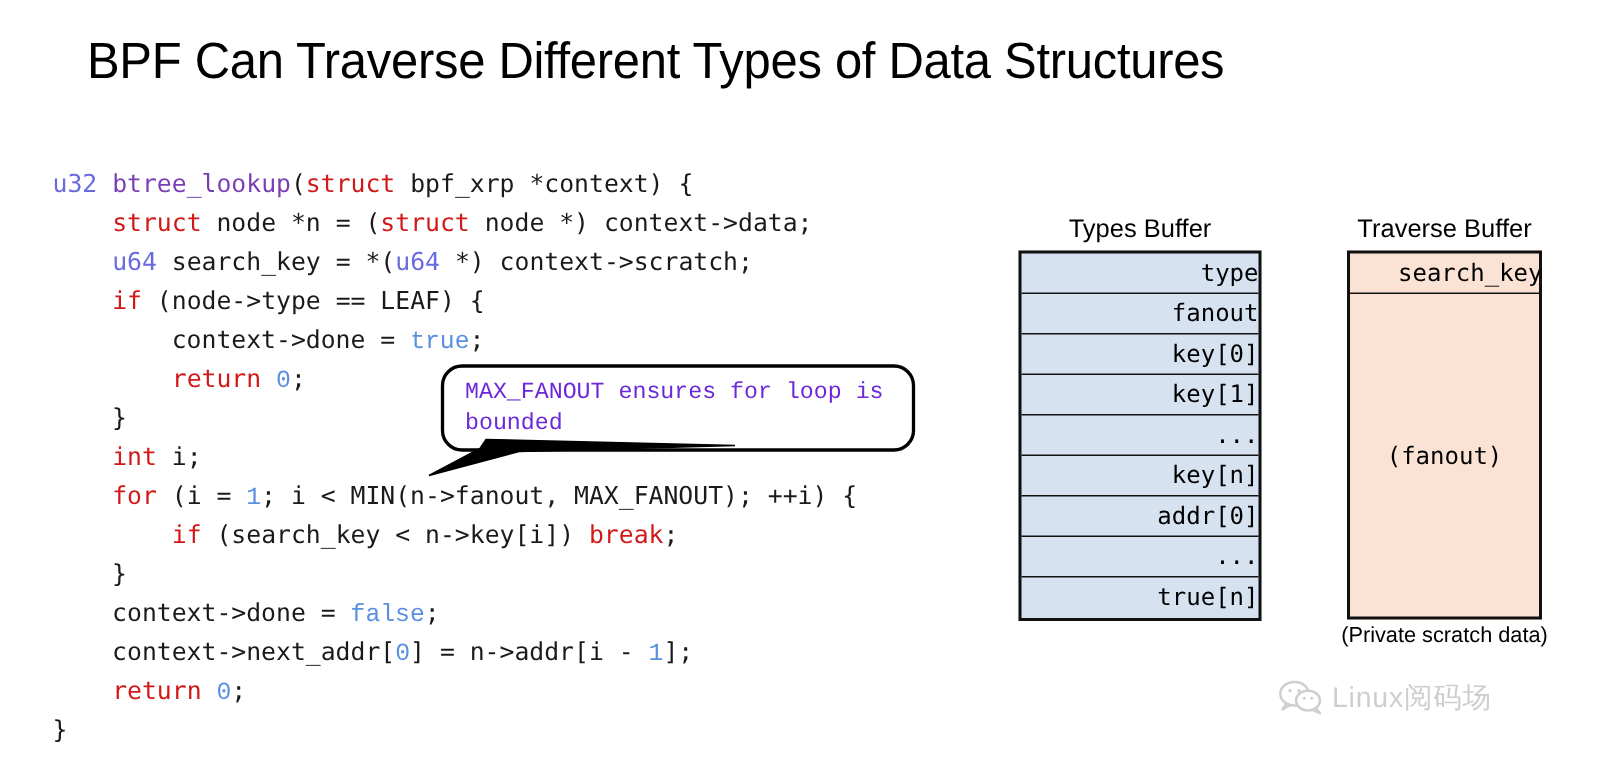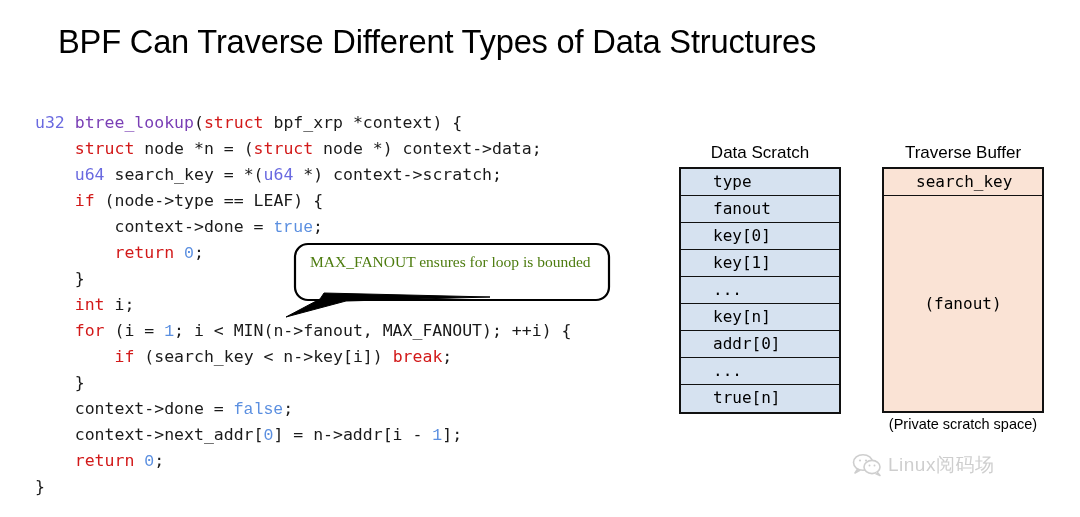--- a/index.html
+++ b/index.html
@@ -55,43 +55,43 @@
     top: 243px;
     width: 316px;
     height: 58px;
   }
   #callout-svg { position: absolute; left: 0; top: 0; overflow: visible; }
   #callout-text {
     position: absolute;
     left: 16px;
     top: 8px;
     width: 286px;
-    font-family: Liberation Serif, serif;
+    font-family: Liberation Mono, monospace;
     font-size: 15.5px;
     line-height: 21px;
-    color: #4d7c0f;
+    color: #6d28d9;
   }
 
   
   .buffer-group { position: absolute; }
   .buffer-label {
     text-align: center;
     font-size: 17px;
     color: #000000;
     margin-bottom: 4px;
     white-space: nowrap;
   }
   .buffer-box {
     border: 2.5px solid #111111;
     box-sizing: border-box;
   }
   .buffer-row {
     height: 27px;
     line-height: 26px;
-    text-align: left;
+    text-align: right;
     font-family: "DejaVu Sans Mono", monospace;
     font-size: 16px;
     color: #000000;
     border-bottom: 1.6px solid #111111;
     box-sizing: border-box;
     overflow: hidden;
     padding-left: 32px;
   }
   .buffer-row:last-child { border-bottom: none; }
   .buffer-caption {
@@ -99,21 +99,21 @@
     font-size: 14.5px;
     color: #000000;
     margin-top: 3px;
     white-space: nowrap;
   }
 
   #data-buffer-group  { left: 665px; top: 143px; width: 190px; }
   #data-buffer-box    { width: 162px; margin: 0 auto; background: #d6e2f0; }
 
   #scratch-buffer-group { left: 868px; top: 143px; width: 190px; }
-  #scratch-buffer-box   { width: 162px; margin: 0 auto; background: #fae3d5; height: 246px; display: flex; flex-direction: column; }
+  #scratch-buffer-box   { width: 130px; margin: 0 auto; background: #fae3d5; height: 246px; display: flex; flex-direction: column; }
   #scratch-key-row      { flex: 0 0 27px; }
   #scratch-unused-row {
     flex: 1 1 auto;
     display: flex;
     align-items: center;
     justify-content: center;
     font-family: "DejaVu Sans Mono", monospace;
     font-size: 16px;
   }
 
@@ -144,41 +144,41 @@
 
 <div id="callout">
   <svg id="callout-svg" width="330" height="76" viewBox="0 0 330 76">
     <path d="M14 1 H302 A13 13 0 0 1 315 14 V44 A13 13 0 0 1 302 57 H14 A13 13 0 0 1 1 44 V14 A13 13 0 0 1 14 1 Z" fill="#ffffff" stroke="#000000" stroke-width="2.2"></path>
     <path d="M26 56 L-8 74 L52 58 L196 54 L30 50 Z" fill="#000000" stroke="#000000" stroke-width="1"></path>
   </svg>
   <div id="callout-text">MAX_FANOUT ensures for loop is bounded</div>
 </div>
 
 <div class="buffer-group" id="data-buffer-group">
-  <div class="buffer-label">Data Scratch</div>
+  <div class="buffer-label">Types Buffer</div>
   <div class="buffer-box" id="data-buffer-box">
       <div class="buffer-row">type</div>
       <div class="buffer-row">fanout</div>
       <div class="buffer-row">key[0]</div>
       <div class="buffer-row">key[1]</div>
       <div class="buffer-row">...</div>
       <div class="buffer-row">key[n]</div>
       <div class="buffer-row">addr[0]</div>
       <div class="buffer-row">...</div>
       <div class="buffer-row">true[n]</div>
     </div>
 </div>
 
 <div class="buffer-group" id="scratch-buffer-group">
   <div class="buffer-label">Traverse Buffer</div>
   <div class="buffer-box" id="scratch-buffer-box">
     <div class="buffer-row" id="scratch-key-row">search_key</div>
     <div id="scratch-unused-row">(fanout)</div>
   </div>
-  <div class="buffer-caption">(Private scratch space)</div>
+  <div class="buffer-caption">(Private scratch data)</div>
 </div>
 
 <div id="watermark">
   <svg width="30" height="24" viewBox="0 0 30 24">
     <ellipse cx="11" cy="9.5" rx="9.5" ry="7.8" fill="none" stroke="#8c8c8c" stroke-width="1.6"></ellipse>
     <path d="M6 15.5 L3 20 L8.2 17" fill="none" stroke="#8c8c8c" stroke-width="1.6" stroke-linejoin="round"></path>
     <circle cx="8" cy="7.5" r="1.1" fill="#8c8c8c"></circle>
     <circle cx="14" cy="7.5" r="1.1" fill="#8c8c8c"></circle>
     <ellipse cx="20" cy="14" rx="8" ry="6.6" fill="#ffffff" stroke="#8c8c8c" stroke-width="1.6"></ellipse>
     <path d="M25 19 L28 22.5 L23.5 20.6" fill="#ffffff" stroke="#8c8c8c" stroke-width="1.6" stroke-linejoin="round"></path>

